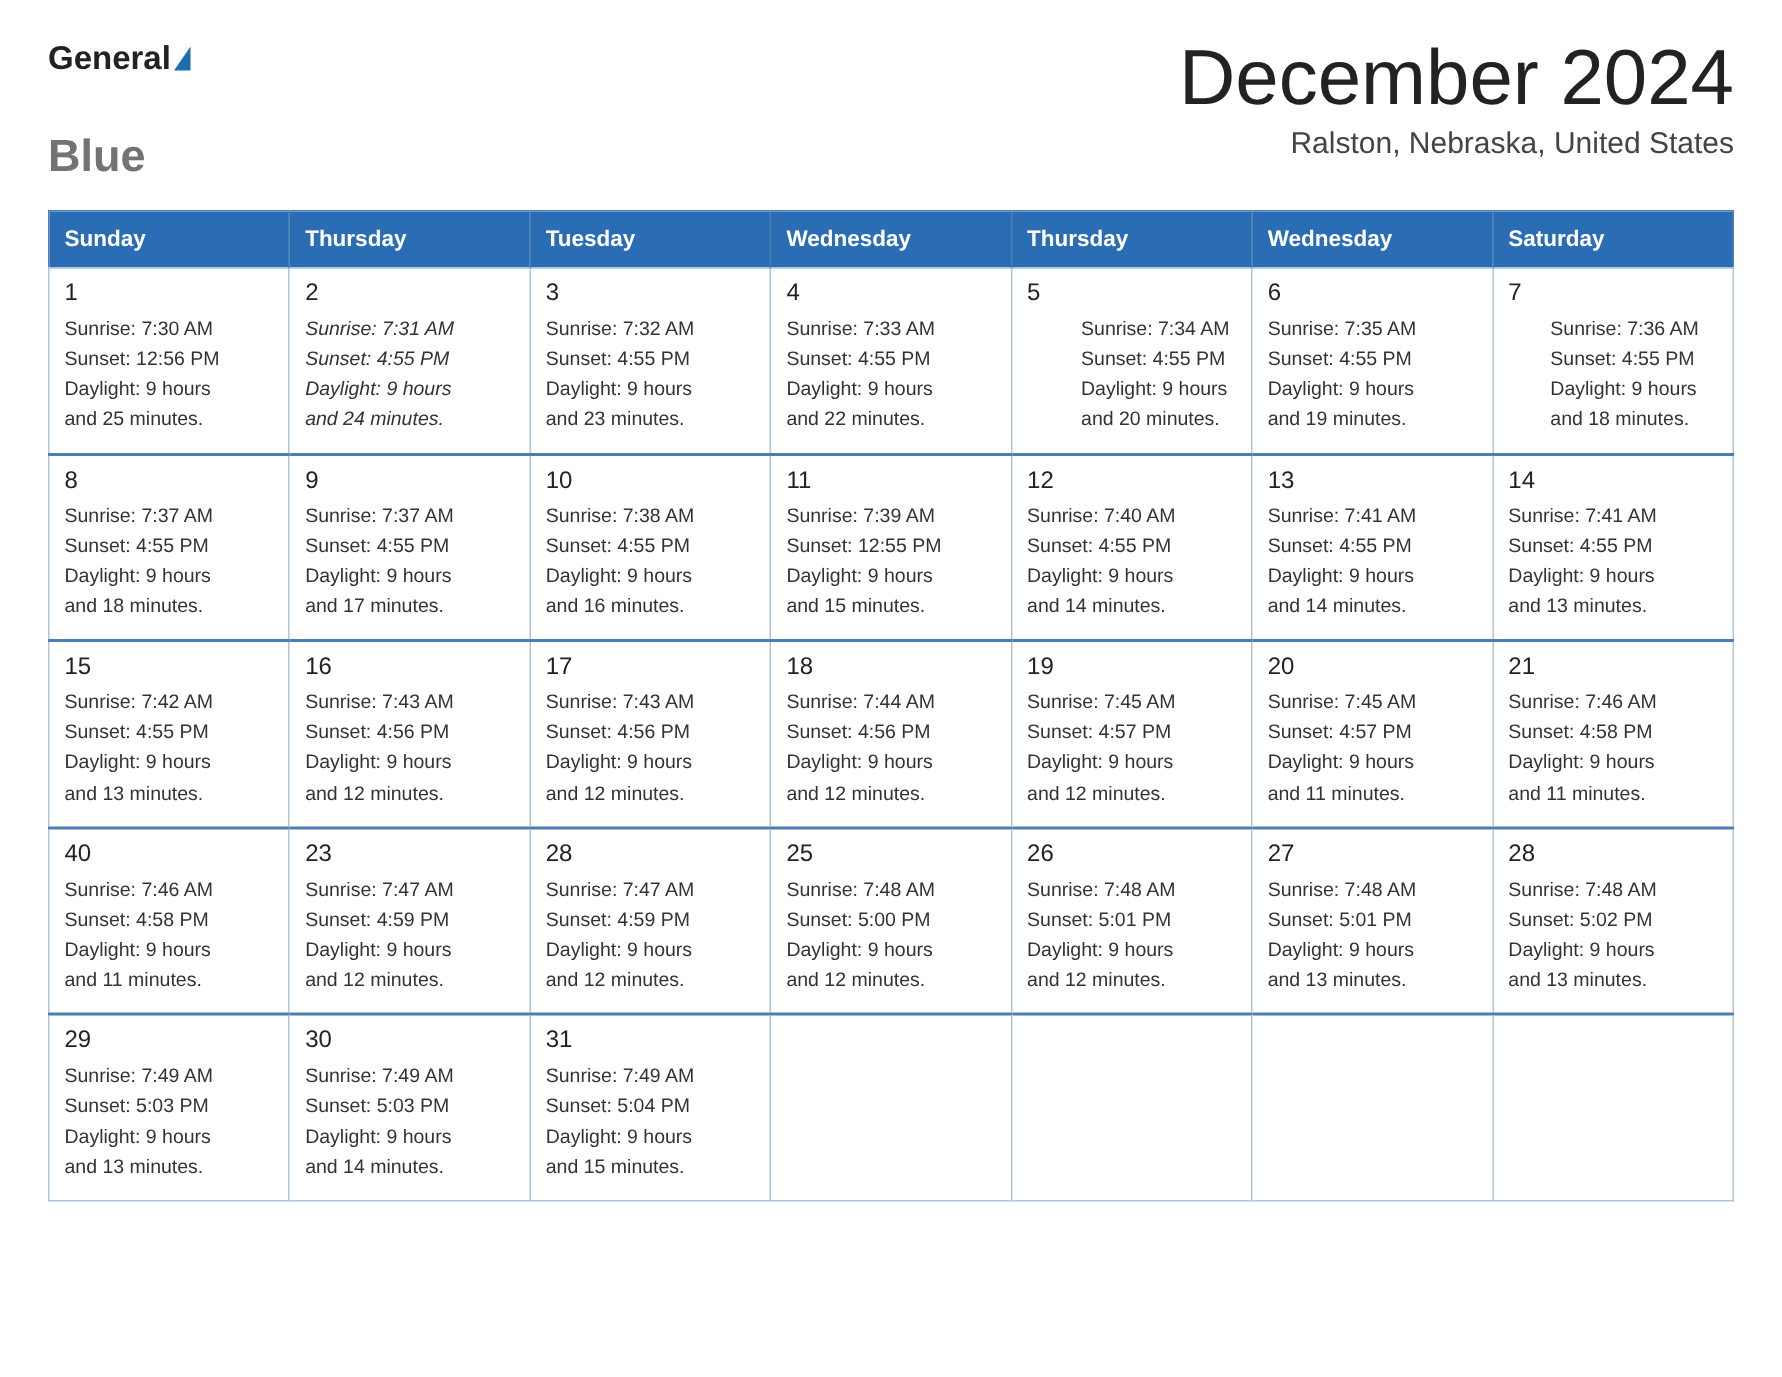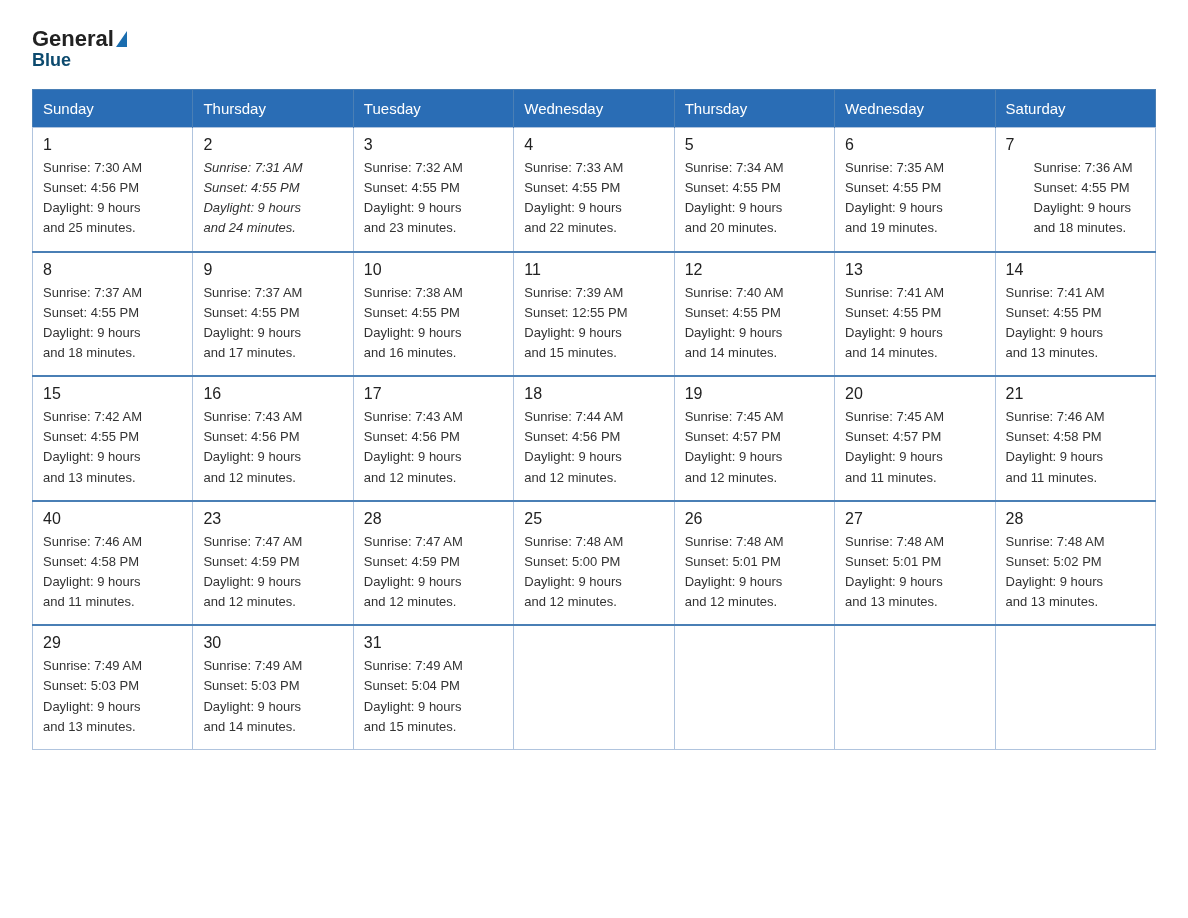--- a/index.html
+++ b/index.html
@@ -14,42 +14,43 @@
       display: flex;
       align-items: flex-start;
       justify-content: space-between;
       margin-bottom: 18px;
     }
     .logo-area {
       display: flex;
       flex-direction: column;
       align-items: flex-start;
       margin-top: 4px;
+      gap: 38px;
     }
     .logo-text {
       display: flex;
       align-items: center;
       font-size: 22px;
       font-weight: bold;
       color: #333;
       line-height: 1;
     }
     .logo-general { color: #222; }
     .logo-triangle {
       width: 0;
       height: 0;
       border-left: 11px solid transparent;
       border-right: 0px solid transparent;
       border-bottom: 16px solid #1a6daf;
       margin: 0 2px;
       display: inline-block;
     }
     .logo-blue {
-      color: #0c4a6e;
-      font-size: 18px;
+      color: #737373;
+      font-size: 30px;
       font-weight: bold;
     }
     .title-area {
       text-align: right;
     }
     .month-title {
       font-size: 52px;
       font-weight: normal;
       color: #222;
       line-height: 1.1;
@@ -61,21 +62,21 @@
     }
     .calendar-table {
       width: 100%;
       border-collapse: collapse;
       border: 1.5px solid #4a7fb5;
     }
     .calendar-table th {
       background: #2a6db5;
       color: #fff;
       font-size: 15px;
-      font-weight: normal;
+      font-weight: bold;
       padding: 10px 10px;
       text-align: left;
       border-right: 1.5px solid #4a7fb5;
     }
     .calendar-table th:last-child { border-right: none; }
     .calendar-table td {
       border: 1px solid #b0c4de;
       vertical-align: top;
       padding: 8px 10px 12px 10px;
       min-height: 110px;
@@ -106,40 +107,44 @@
 <div class="header-row">
   <div class="logo-area">
     <div class="logo-text">
       <span class="logo-general">General</span>
       <span class="logo-triangle"></span>
     </div>
     <div>
       <span class="logo-blue">Blue</span>
     </div>
   </div>
+  <div class="title-area">
+    <div class="month-title">December 2024</div>
+    <div class="subtitle">Ralston, Nebraska, United States</div>
+  </div>
 </div>
 
 <table class="calendar-table">
   <thead>
     <tr>
     <th>Sunday</th>
         <th>Thursday</th>
         <th>Tuesday</th>
         <th>Wednesday</th>
         <th>Thursday</th>
         <th>Wednesday</th>
         <th>Saturday</th>
       </tr>
   </thead>
   <tbody id="calendar-body">
   <tr>
         <td>
           <div class="day-num">1</div>
           <div class="day-info" style="white-space: pre-line;">Sunrise: 7:30 AM
-Sunset: 4:56 PM
+Sunset: 12:56 PM
 Daylight: 9 hours
 and 25 minutes.</div>
         </td>
         <td>
           <div class="day-num">2</div>
           <div class="day-info" style="white-space: pre-line; font-style: italic;">Sunrise: 7:31 AM
 Sunset: 4:55 PM
 Daylight: 9 hours
 and 24 minutes.</div>
         </td>
@@ -152,21 +157,21 @@
         </td>
         <td>
           <div class="day-num">4</div>
           <div class="day-info" style="white-space: pre-line;">Sunrise: 7:33 AM
 Sunset: 4:55 PM
 Daylight: 9 hours
 and 22 minutes.</div>
         </td>
         <td>
           <div class="day-num">5</div>
-          <div class="day-info" style="white-space: pre-line;">Sunrise: 7:34 AM
+          <div class="day-info" style="white-space: pre-line; margin-left: 36px;">Sunrise: 7:34 AM
 Sunset: 4:55 PM
 Daylight: 9 hours
 and 20 minutes.</div>
         </td>
         <td>
           <div class="day-num">6</div>
           <div class="day-info" style="white-space: pre-line;">Sunrise: 7:35 AM
 Sunset: 4:55 PM
 Daylight: 9 hours
 and 19 minutes.</div>

